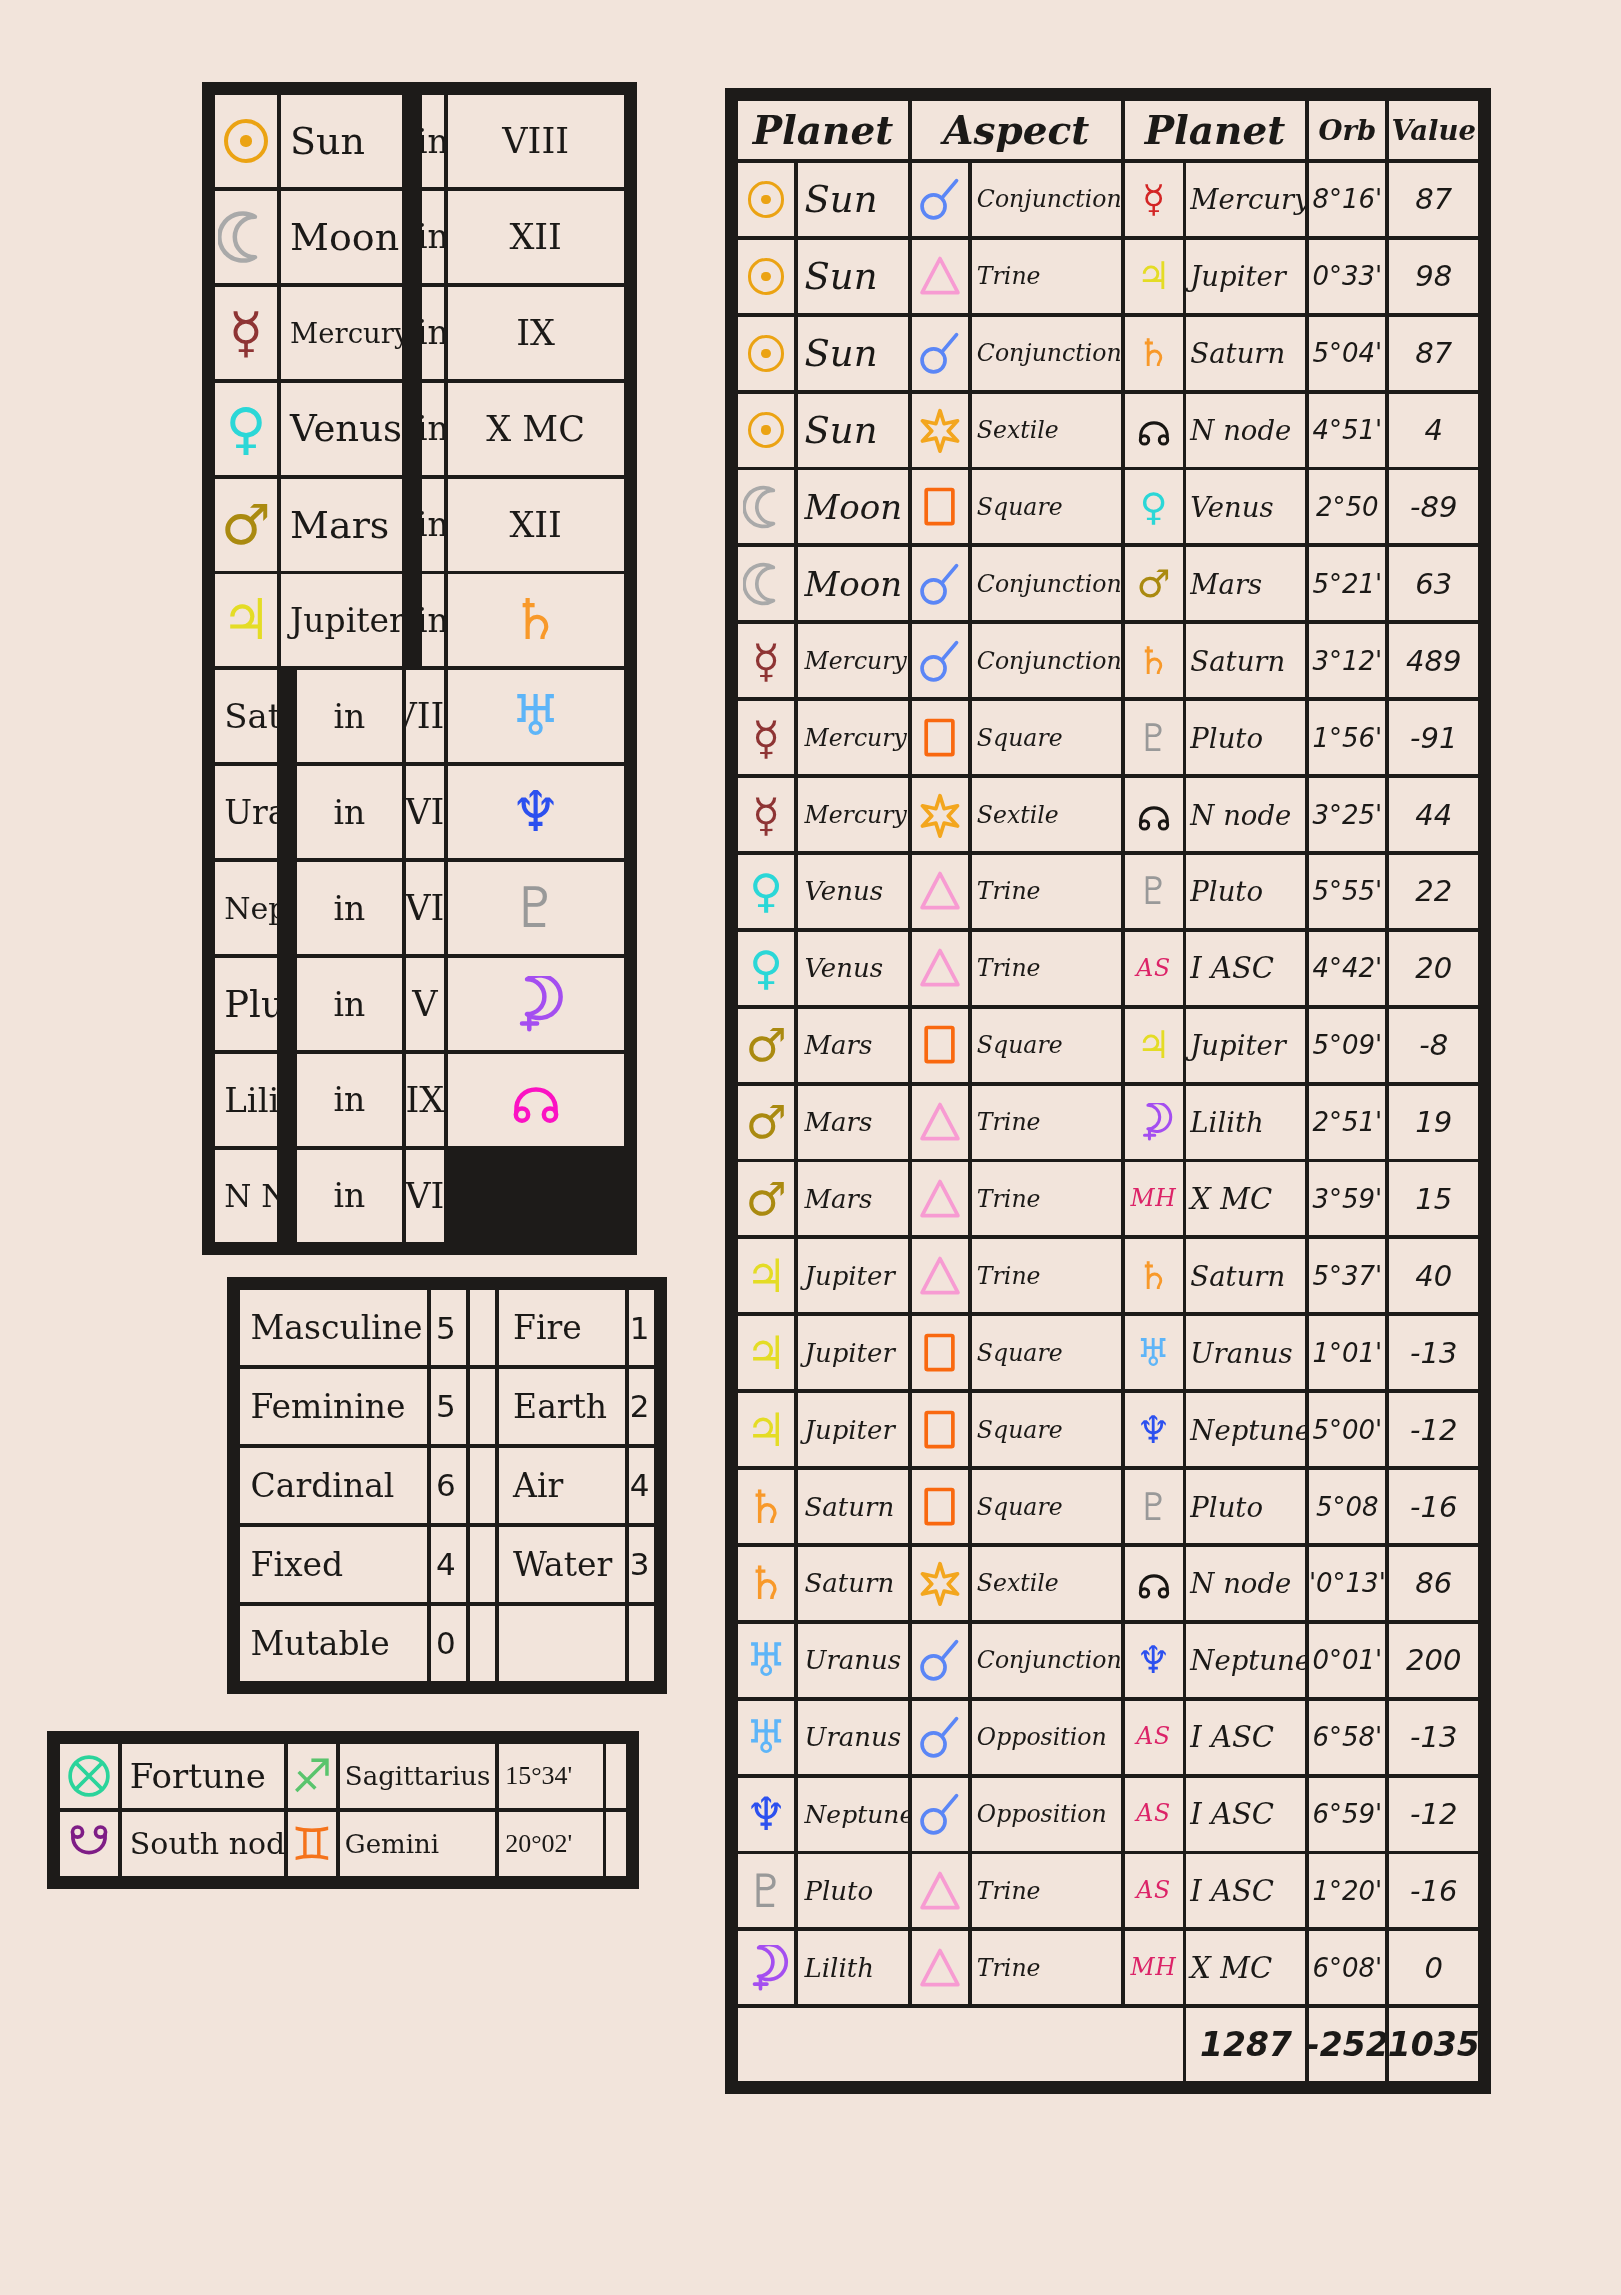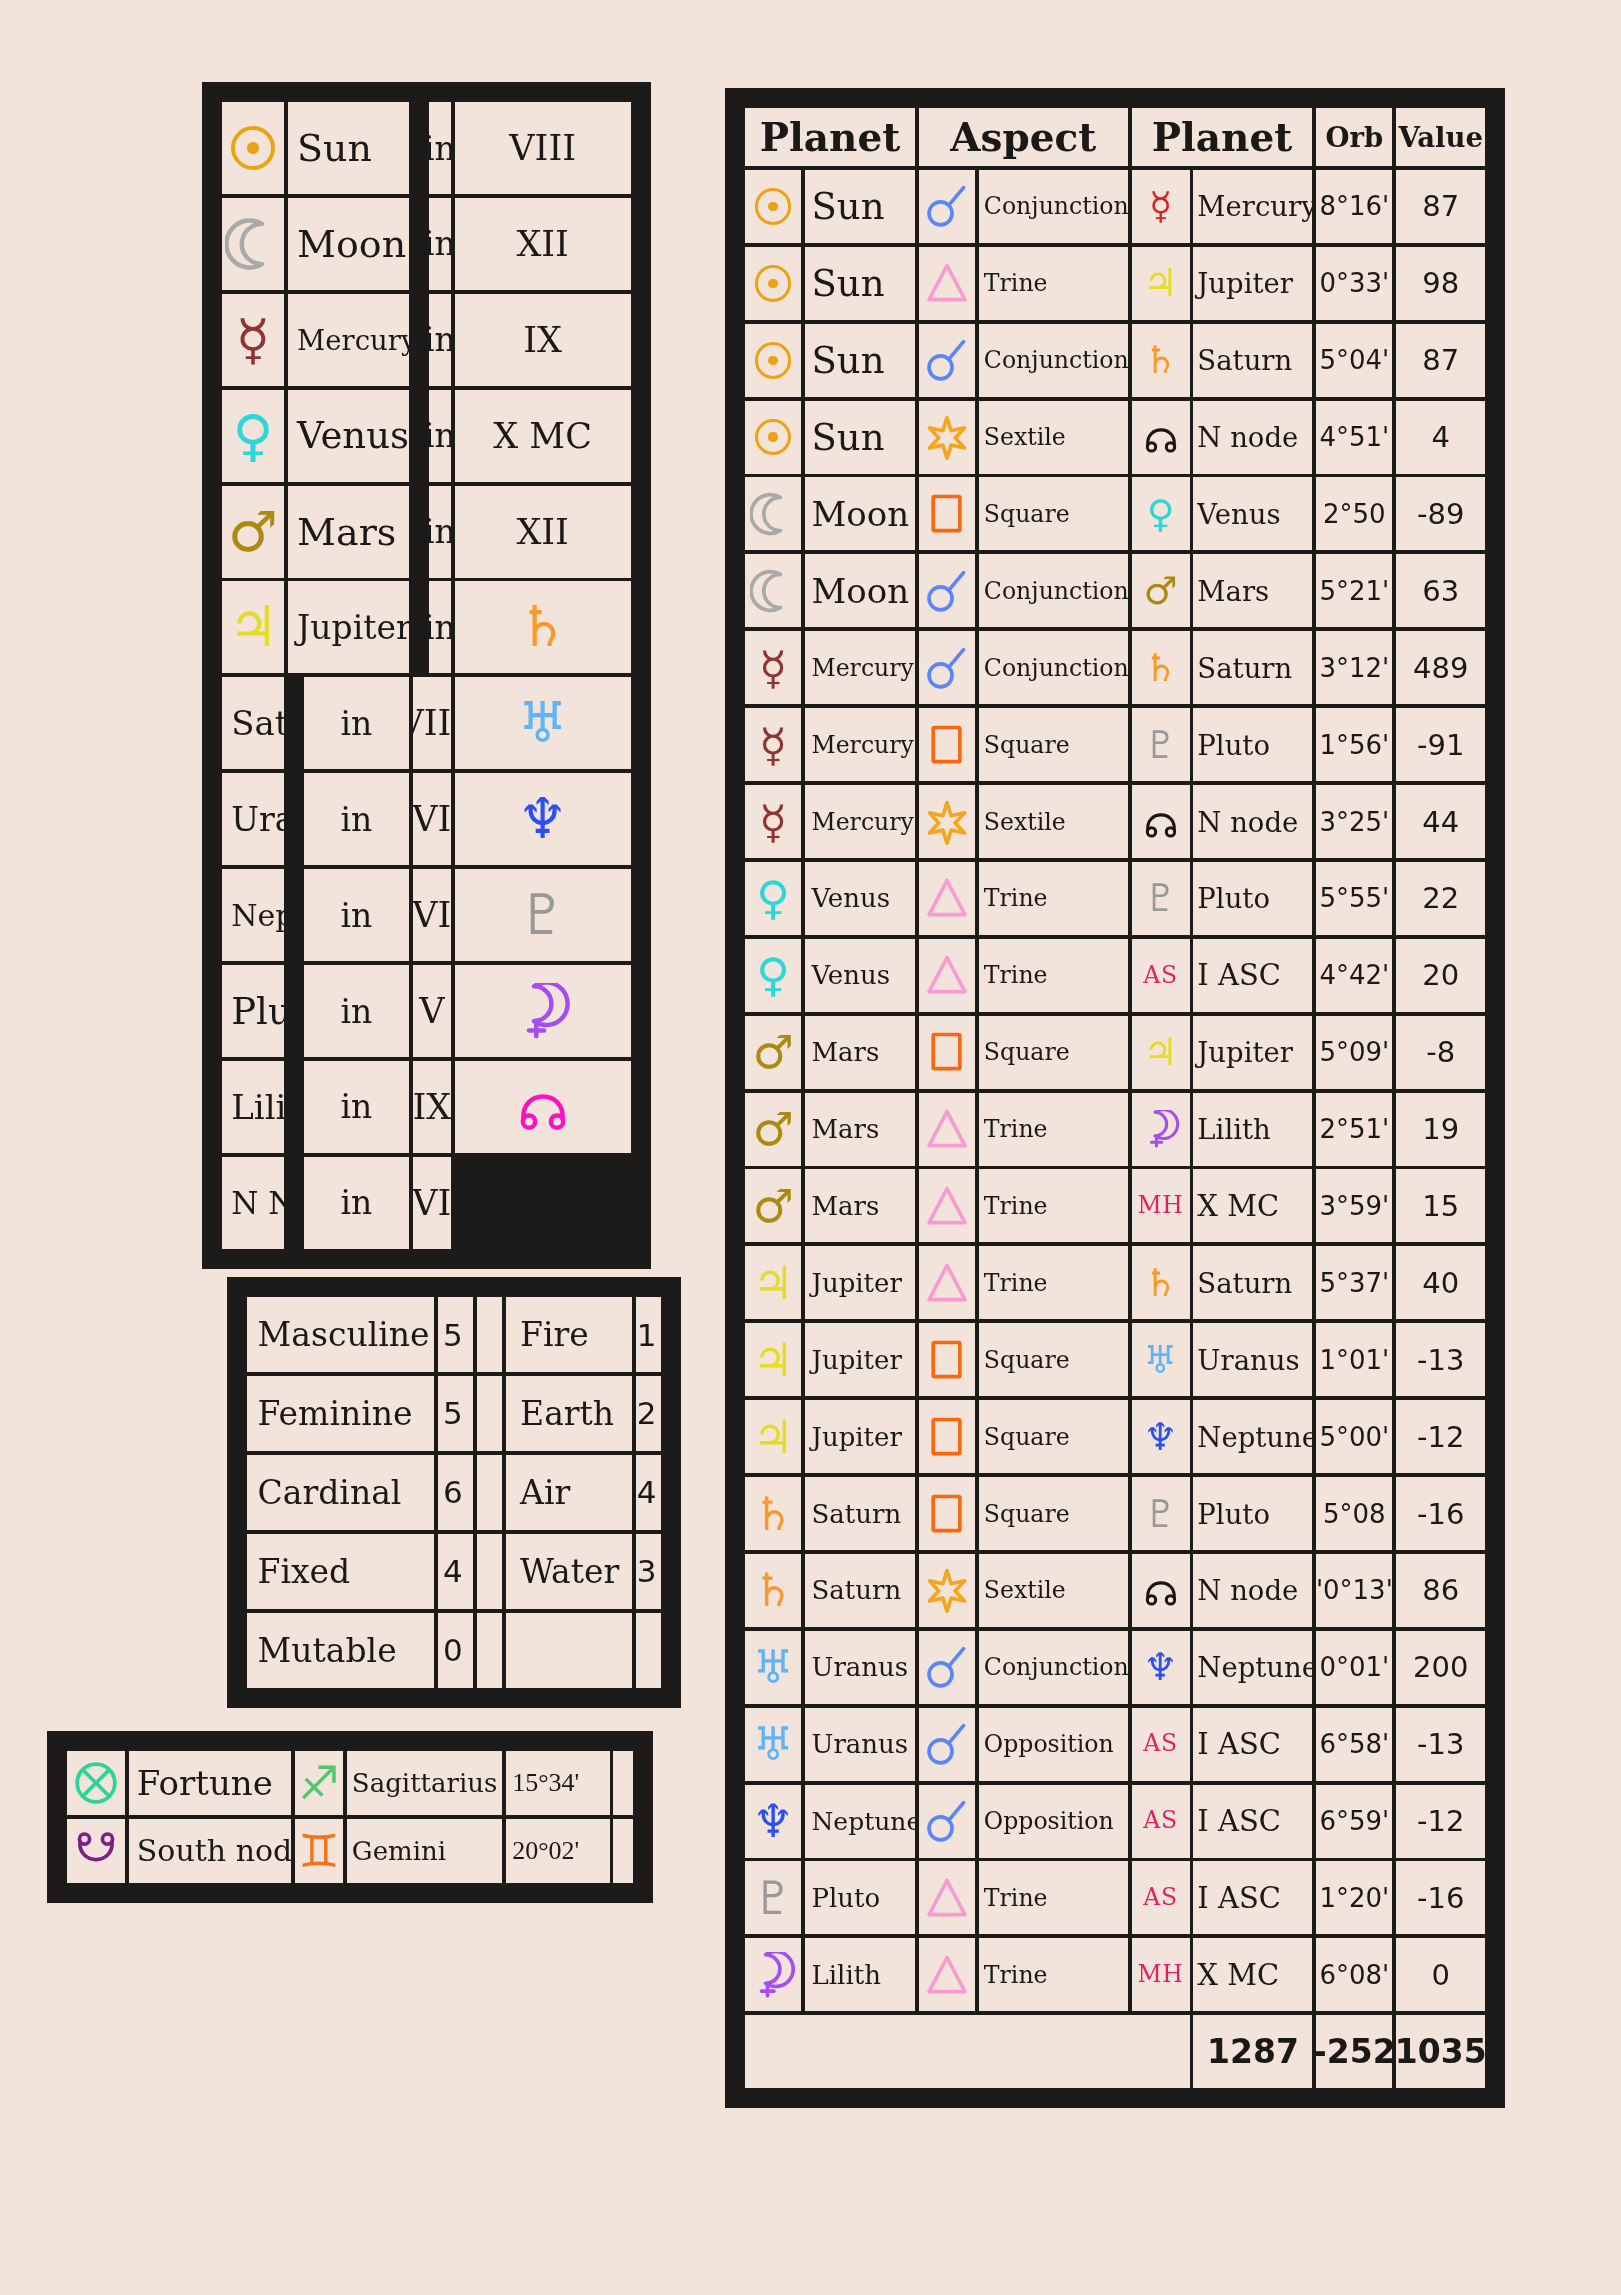--- a/index.html
+++ b/index.html
@@ -1,26 +1,26 @@
 <!DOCTYPE html>
 <html style="font-size:10.5px"><head>
 <meta charset="utf-8">
 <title>Astrology Report</title>
 <style>
   html,body{margin:0;padding:0;background:#f2e4db;}
   .page{position:relative;width:1621px;height:2295px;background:#f2e4db;
         font-family:"DejaVu Serif",serif;color:#1b1917;overflow:hidden;}
-  .tbl{position:absolute;display:grid;gap:3.9px;padding:20px;background:#1d1b19;box-sizing:border-box;}
+  .tbl{position:absolute;display:grid;gap:3.9px;padding:13px;background:#1d1b19;box-sizing:border-box;}
   .c{background:#f2e4db;display:flex;align-items:center;overflow:hidden;white-space:nowrap;}
 
   #t1{left:202px;top:82px;grid-template-columns:62px 121px 38px 176px;grid-auto-rows:92px;}
   #t2{left:197px;top:1277px;grid-template-columns:187px 35px 25px 126px 25px;grid-auto-rows:75px;margin-left:30px;}
   #t3{left:47px;top:1731px;grid-template-columns:58px 162px 48px 155px 104px 19.7px;grid-auto-rows:64px;}
   #t4{left:725px;top:88px;grid-template-columns:56px 110px 56px 149px 58px 119px 76px 89px;
-      grid-template-rows:58px;grid-auto-rows:73px;}
+      grid-template-rows:58px;grid-auto-rows:73px;font-style:italic;}
 
   .span2{grid-column:span 2;}
   .span5{grid-column:span 5;}
   .hd{justify-content:center;font-size:39px;font-weight:700;}
   .hd-sm{justify-content:center;font-size:27.5px;font-weight:700;}
 
   .ctr{justify-content:center;}
   .nm{padding-left:9.2px;}
   .prep{justify-content:center;font-size:33px;margin-left:16px;}
   .house{justify-content:center;font-size:35px;}

